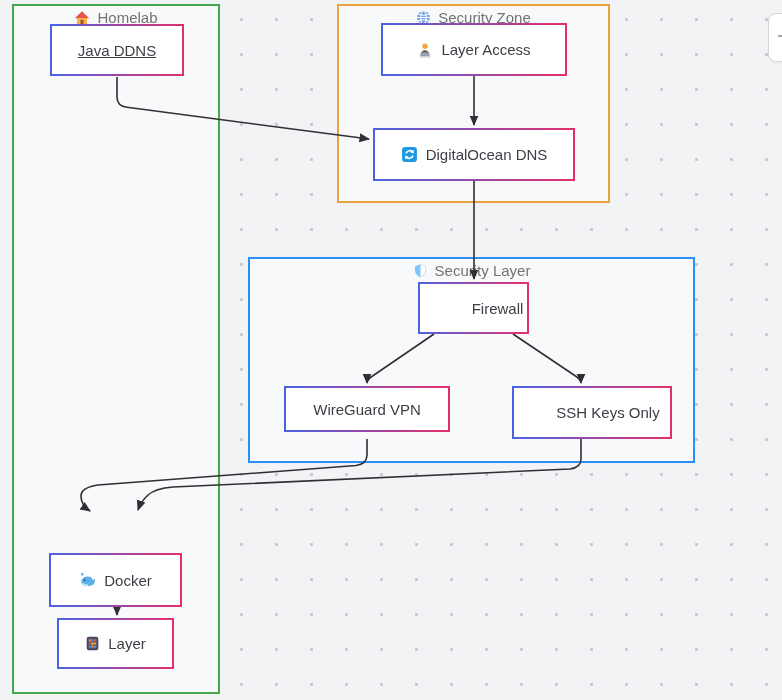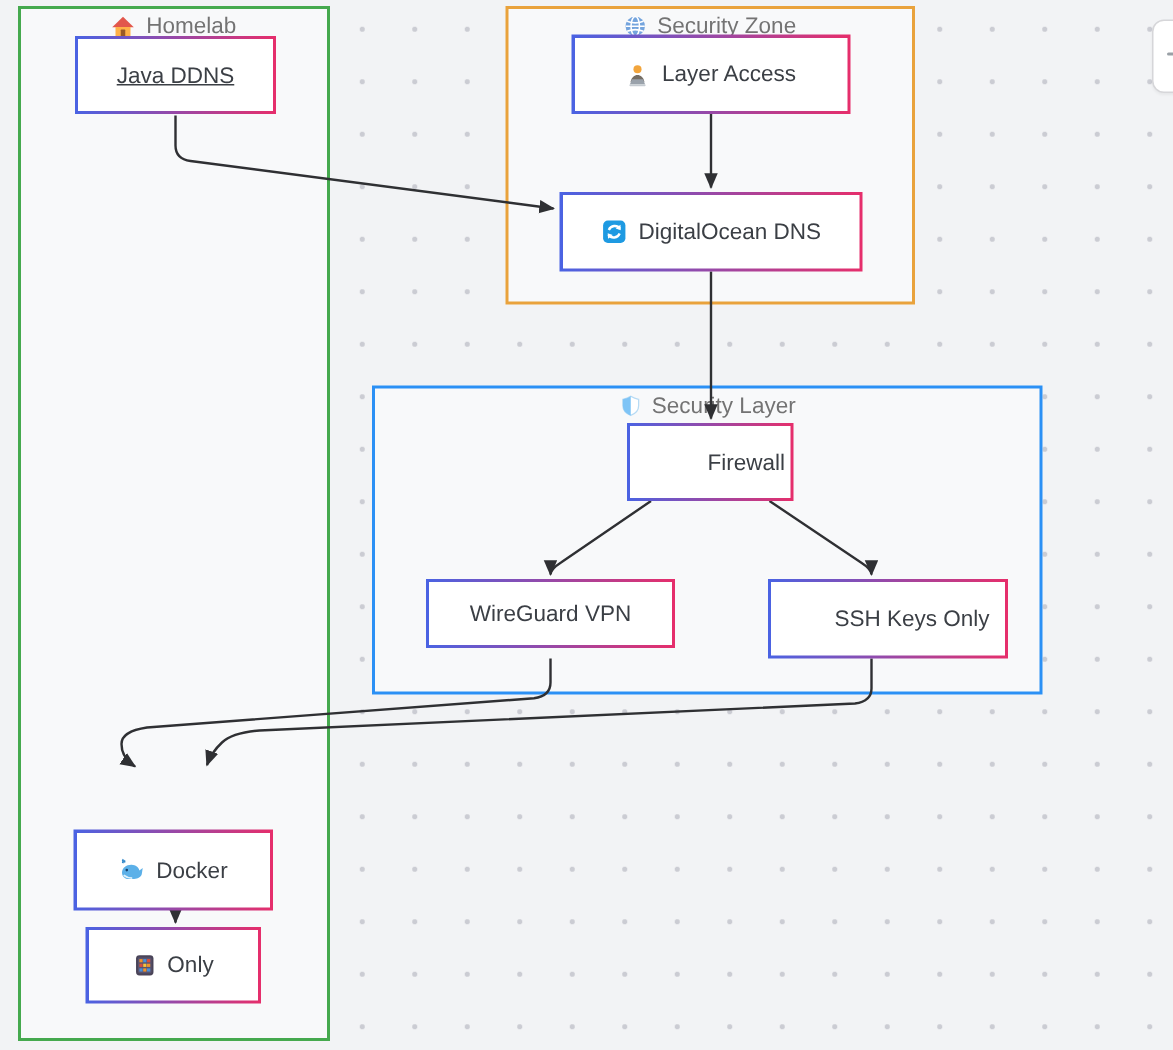--- a/index.html
+++ b/index.html
@@ -172,19 +172,19 @@
             <rect x="6.9" y="3.6" width="2.3" height="2.3" fill="#4a90d9"></rect>
             <rect x="9.6" y="3.6" width="2.3" height="2.3" fill="#d94f3d"></rect>
             <rect x="4.2" y="6.9" width="2.3" height="2.3" fill="#d94f3d"></rect>
             <rect x="6.9" y="6.9" width="2.3" height="2.3" fill="#f5c33b"></rect>
             <rect x="9.6" y="6.9" width="2.3" height="2.3" fill="#f0932b"></rect>
             <rect x="4.2" y="10.2" width="2.3" height="2.3" fill="#4a90d9"></rect>
             <rect x="6.9" y="10.2" width="2.3" height="2.3" fill="#f0932b"></rect>
             <rect x="9.6" y="10.2" width="2.3" height="2.3" fill="#4a90d9"></rect>
           </svg>
         </span>
-        <span class="node-label">Only</span>
+        <span class="node-label">Layer</span>
       </div>
     </div>
   <div id="panel">
     <span class="dash"></span>
   </div>
 </div>
 
 </body></html>

